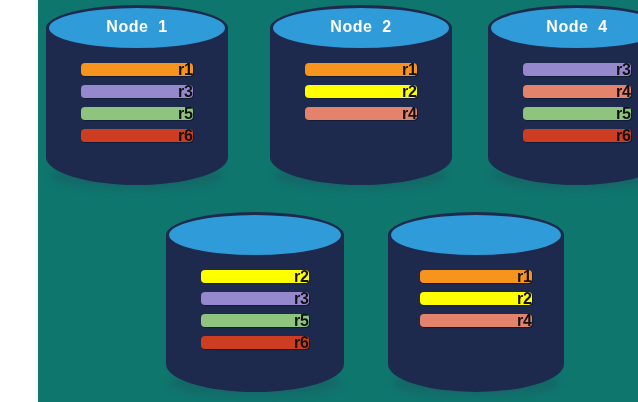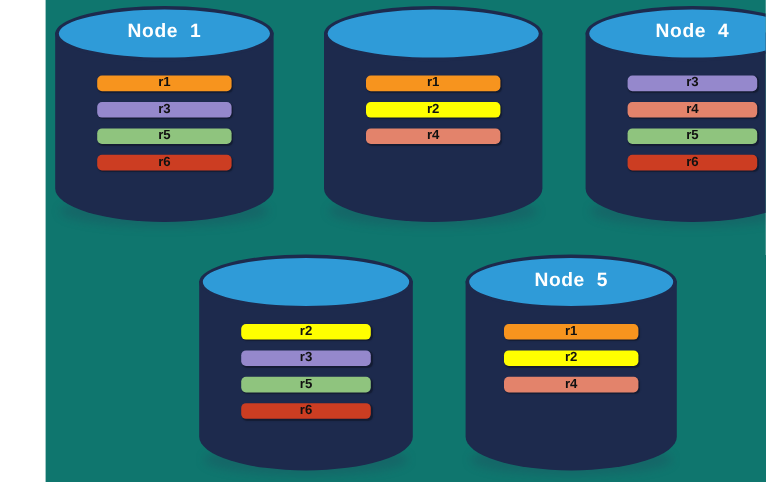--- a/index.html
+++ b/index.html
@@ -76,23 +76,23 @@
     left: 0;
     right: 0;
     z-index: 3;
   }
   .shard {
     position: relative;
     height: 13px;
     margin-bottom: 9px;
     border-radius: 4px;
     box-shadow: 1px 1px 1px rgba(0,0,0,0.35);
-    text-align: center;
+    text-align: right;
     line-height: 13px;
-    font-size: 11px;
+    font-size: 16px;
     font-weight: bold;
     color: #111111;
   }
   .shard:last-child { margin-bottom: 0; }
 </style>
 </head>
 <body>
 
 <div id="canvas">
     <div class="node" style="left: 8px; top: 5px; width: 182px; height: 180px;">
@@ -104,20 +104,21 @@
         <div class="shard" style="background: rgb(247, 148, 30);">r1</div>
         <div class="shard" style="background: rgb(149, 136, 204);">r3</div>
         <div class="shard" style="background: rgb(143, 196, 126);">r5</div>
         <div class="shard" style="background: rgb(204, 61, 34);">r6</div>
       </div>
     </div>
     <div class="node" style="left: 232px; top: 5px; width: 182px; height: 180px;">
       <div class="cyl-shadow"></div>
       <div class="cyl-body" style="background: rgb(29, 42, 77);"></div>
       <div class="cyl-top" style="background: rgb(47, 155, 216); border-color: rgb(29, 42, 77);"></div>
+      <div class="node-title" style="color: rgb(255, 255, 255);">Node  2</div>
       <div class="shards" style="top: 58px; padding-left: 35px; padding-right: 35px; box-sizing: border-box;">
         <div class="shard" style="background: rgb(247, 148, 30);">r1</div>
         <div class="shard" style="background: rgb(255, 255, 0);">r2</div>
         <div class="shard" style="background: rgb(227, 131, 107);">r4</div>
       </div>
     </div>
     <div class="node" style="left: 450px; top: 5px; width: 178px; height: 180px;">
       <div class="cyl-shadow"></div>
       <div class="cyl-body" style="background: rgb(29, 42, 77);"></div>
       <div class="cyl-top" style="background: rgb(47, 155, 216); border-color: rgb(29, 42, 77);"></div>
@@ -137,20 +138,19 @@
         <div class="shard" style="background: rgb(255, 255, 0);">r2</div>
         <div class="shard" style="background: rgb(149, 136, 204);">r3</div>
         <div class="shard" style="background: rgb(143, 196, 126);">r5</div>
         <div class="shard" style="background: rgb(204, 61, 34);">r6</div>
       </div>
     </div>
     <div class="node" style="left: 350px; top: 212px; width: 176px; height: 180px;">
       <div class="cyl-shadow"></div>
       <div class="cyl-body" style="background: rgb(29, 42, 77);"></div>
       <div class="cyl-top" style="background: rgb(47, 155, 216); border-color: rgb(29, 42, 77);"></div>
-      <div class="node-title" style="color: rgb(255, 255, 255);">Node  5</div>
       <div class="shards" style="top: 58px; padding-left: 32px; padding-right: 32px; box-sizing: border-box;">
         <div class="shard" style="background: rgb(247, 148, 30);">r1</div>
         <div class="shard" style="background: rgb(255, 255, 0);">r2</div>
         <div class="shard" style="background: rgb(227, 131, 107);">r4</div>
       </div>
     </div>
   </div>
 
 </body></html>

